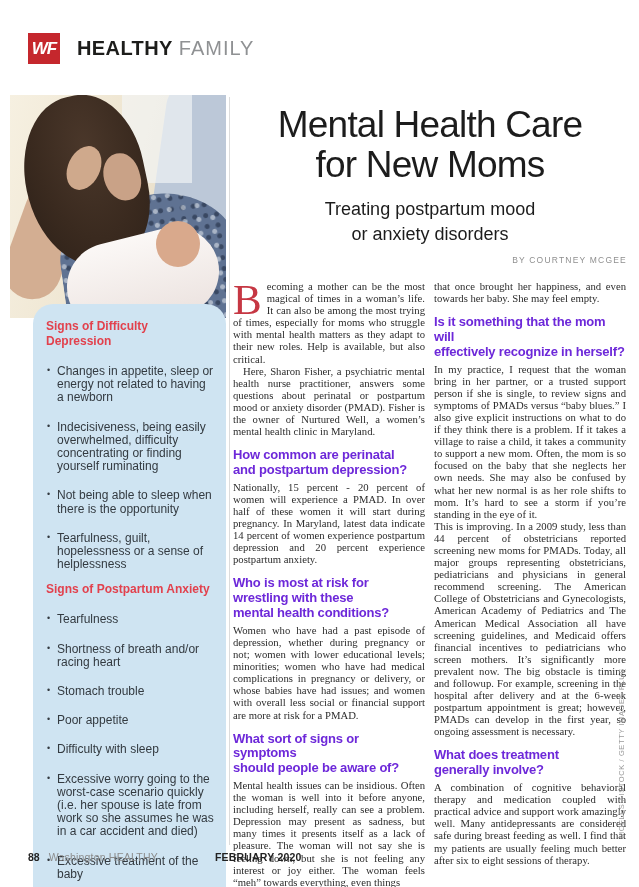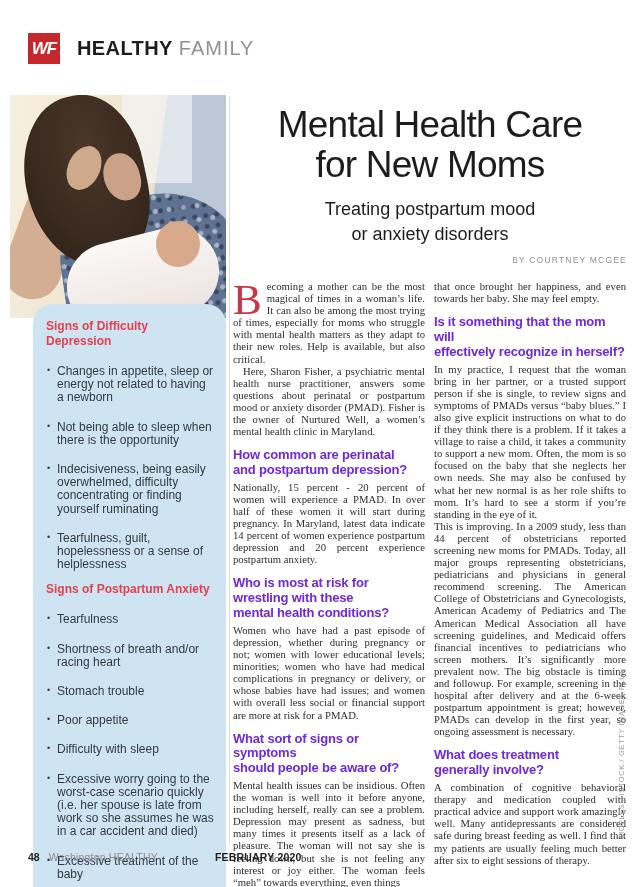--- a/index.html
+++ b/index.html
@@ -92,22 +92,22 @@
     <div class="ph-wrap"></div>
     <div class="ph-babyhead"></div>
   </div>
 
   <div class="sidebar">
     <div>
         <div class="sb-section">
           <h4>Signs of Difficulty Depression</h4>
           <ul>
             <li>Changes in appetite, sleep or energy not related to having a newborn</li>
+            <li>Indecisiveness, being easily overwhelmed, difficulty concentrating or finding yourself ruminating</li>
             <li>Not being able to sleep when there is the opportunity</li>
-            <li>Indecisiveness, being easily overwhelmed, difficulty concentrating or finding yourself ruminating</li>
             <li>Tearfulness, guilt, hopelessness or a sense of helplessness</li>
           </ul>
         </div>
         <div class="sb-section">
           <h4>Signs of Postpartum Anxiety</h4>
           <ul>
             <li>Tearfulness</li>
             <li>Shortness of breath and/or racing heart</li>
             <li>Stomach trouble</li>
             <li>Poor appetite</li>
@@ -156,20 +156,20 @@
           <p class="para">In my practice, I request that the woman bring in her partner, or a trusted support person if she is single, to review signs and symptoms of PMADs versus “baby blues.” I also give explicit instructions on what to do if they think there is a problem. If it takes a village to raise a child, it takes a community to support a new mom. Often, the mom is so focused on the baby that she neglects her own needs. She may also be confused by what her new normal is as her role shifts to mom. It’s hard to see a storm if you’re standing in the eye of it.</p>
           <p class="para">This is improving. In a 2009 study, less than 44 percent of obstetricians reported screening new moms for PMADs. Today, all major groups representing obstetricians, pediatricians and physicians in general recommend screening. The American College of Obstetricians and Gynecologists, American Academy of Pediatrics and The American Medical Association all have screening guidelines, and Medicaid offers financial incentives to pediatricians who screen mothers. It’s significantly more prevalent now. The big obstacle is timing and followup. For example, screening in the hospital after delivery and at the 6-week postpartum appointment is great; however, PMADs can develop in the first year, so ongoing assessment is necessary.</p>
           <h3 class="qa-heading">What does treatment
 generally involve?</h3>
           <p class="para">A combination of cognitive behavioral therapy and medication coupled with practical advice and support work amazingly well. Many antidepressants are considered safe during breast feeding as well. I find that my patients are usually feeling much better after six to eight sessions of therapy.</p>
         </div>
     </div>
   </div>
 
   <div class="footer">
-    <span class="pagenum">48</span>
+    <span class="pagenum">88</span>
     <span class="mag">Washington HEALTHY</span>
     <span class="issue">FEBRUARY 2020</span>
   </div>
 
   <div class="credit">MOFLES / ISTOCK / GETTY IMAGES PLUS</div>
 
 </div>
 
 </body></html>

